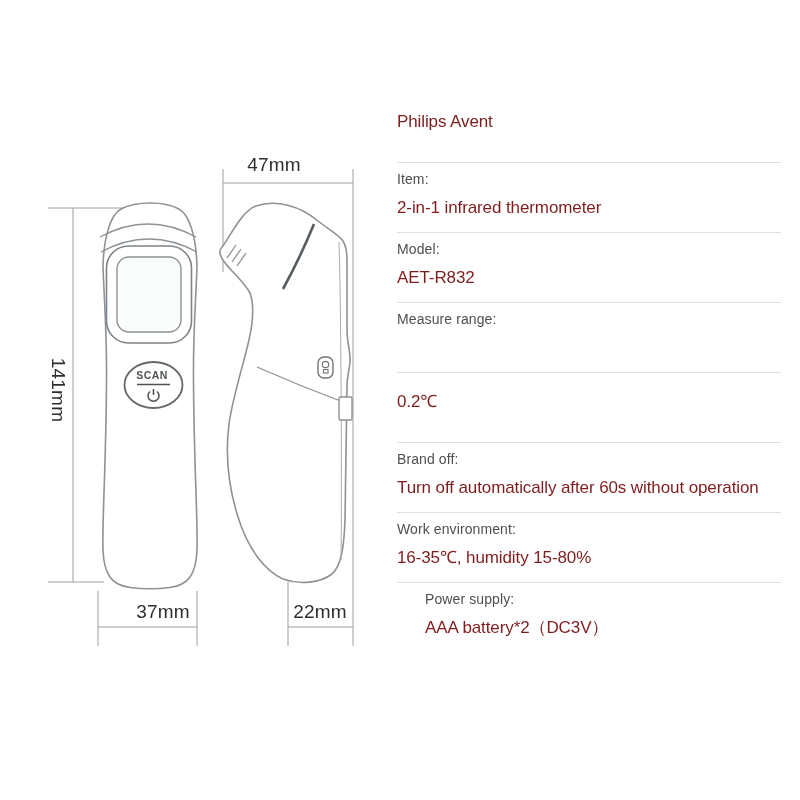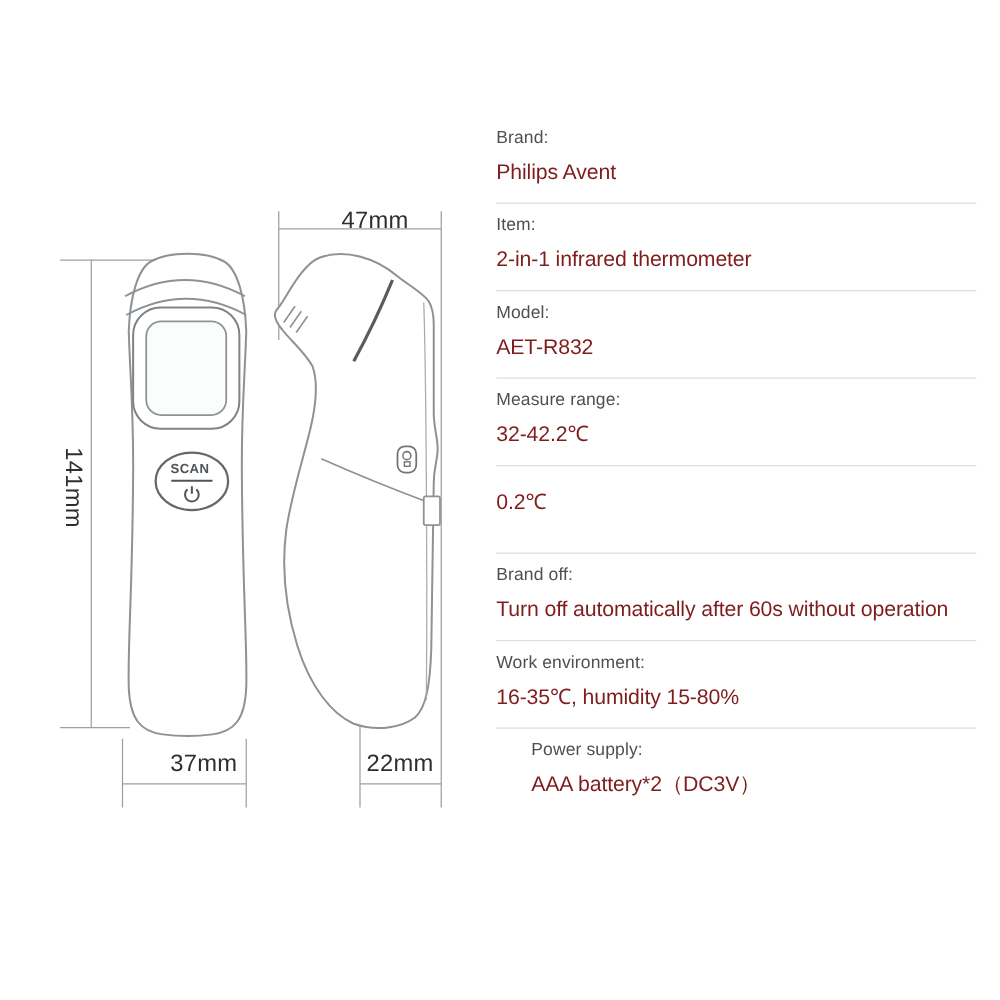--- a/index.html
+++ b/index.html
@@ -7,21 +7,21 @@
     position:relative;width:800px;height:800px;background:#ffffff;overflow:hidden;
     font-family:"Liberation Sans", sans-serif;
   }
   
   .diagram{position:absolute;left:0;top:0;width:400px;height:800px;}
   .diagram svg{position:absolute;left:0;top:0;}
   .dim{
     position:absolute;font-size:19px;font-weight:500;color:#2e2e2e;
     text-align:center;white-space:nowrap;letter-spacing:0.2px;
   }
-  .dim-47{left:260px;top:154px;width:80px;margin-top:12px;}
+  .dim-47{left:234px;top:154px;width:80px;}
   .dim-141{left:24px;top:380px;width:70px;height:20px;transform:rotate(90deg);transform-origin:center;}
   .dim-37{left:123px;top:601px;width:80px;}
   .dim-22{left:280px;top:601px;width:80px;}
   .scan-label{
     position:absolute;left:128px;top:369px;width:48px;text-align:center;
     font-size:10.5px;font-weight:bold;color:#4e5458;letter-spacing:0.4px;
   }
   
   .specs{position:absolute;left:397px;top:93px;width:384px;}
   .spec-row{
@@ -106,34 +106,32 @@
 
     <div class="dim dim-47">47mm</div>
     <div class="dim dim-141">141mm</div>
     <div class="dim dim-37">37mm</div>
     <div class="dim dim-22">22mm</div>
     <div class="scan-label">SCAN</div>
   </div>
 
   <div class="specs">
     <div class="spec-row">
-      <div class="spec-label">Brand:</div>
       <div class="spec-value">Philips Avent</div>
     </div>
     <div class="spec-row">
       <div class="spec-label">Item:</div>
       <div class="spec-value">2-in-1 infrared thermometer</div>
     </div>
     <div class="spec-row">
       <div class="spec-label">Model:</div>
       <div class="spec-value">AET-R832</div>
     </div>
     <div class="spec-row">
       <div class="spec-label">Measure range:</div>
-      <div class="spec-value">32-42.2℃</div>
     </div>
     <div class="spec-row">
       <div class="spec-value">0.2℃</div>
     </div>
     <div class="spec-row">
       <div class="spec-label">Brand off:</div>
       <div class="spec-value">Turn off automatically after 60s without operation</div>
     </div>
     <div class="spec-row">
       <div class="spec-label">Work environment:</div>

